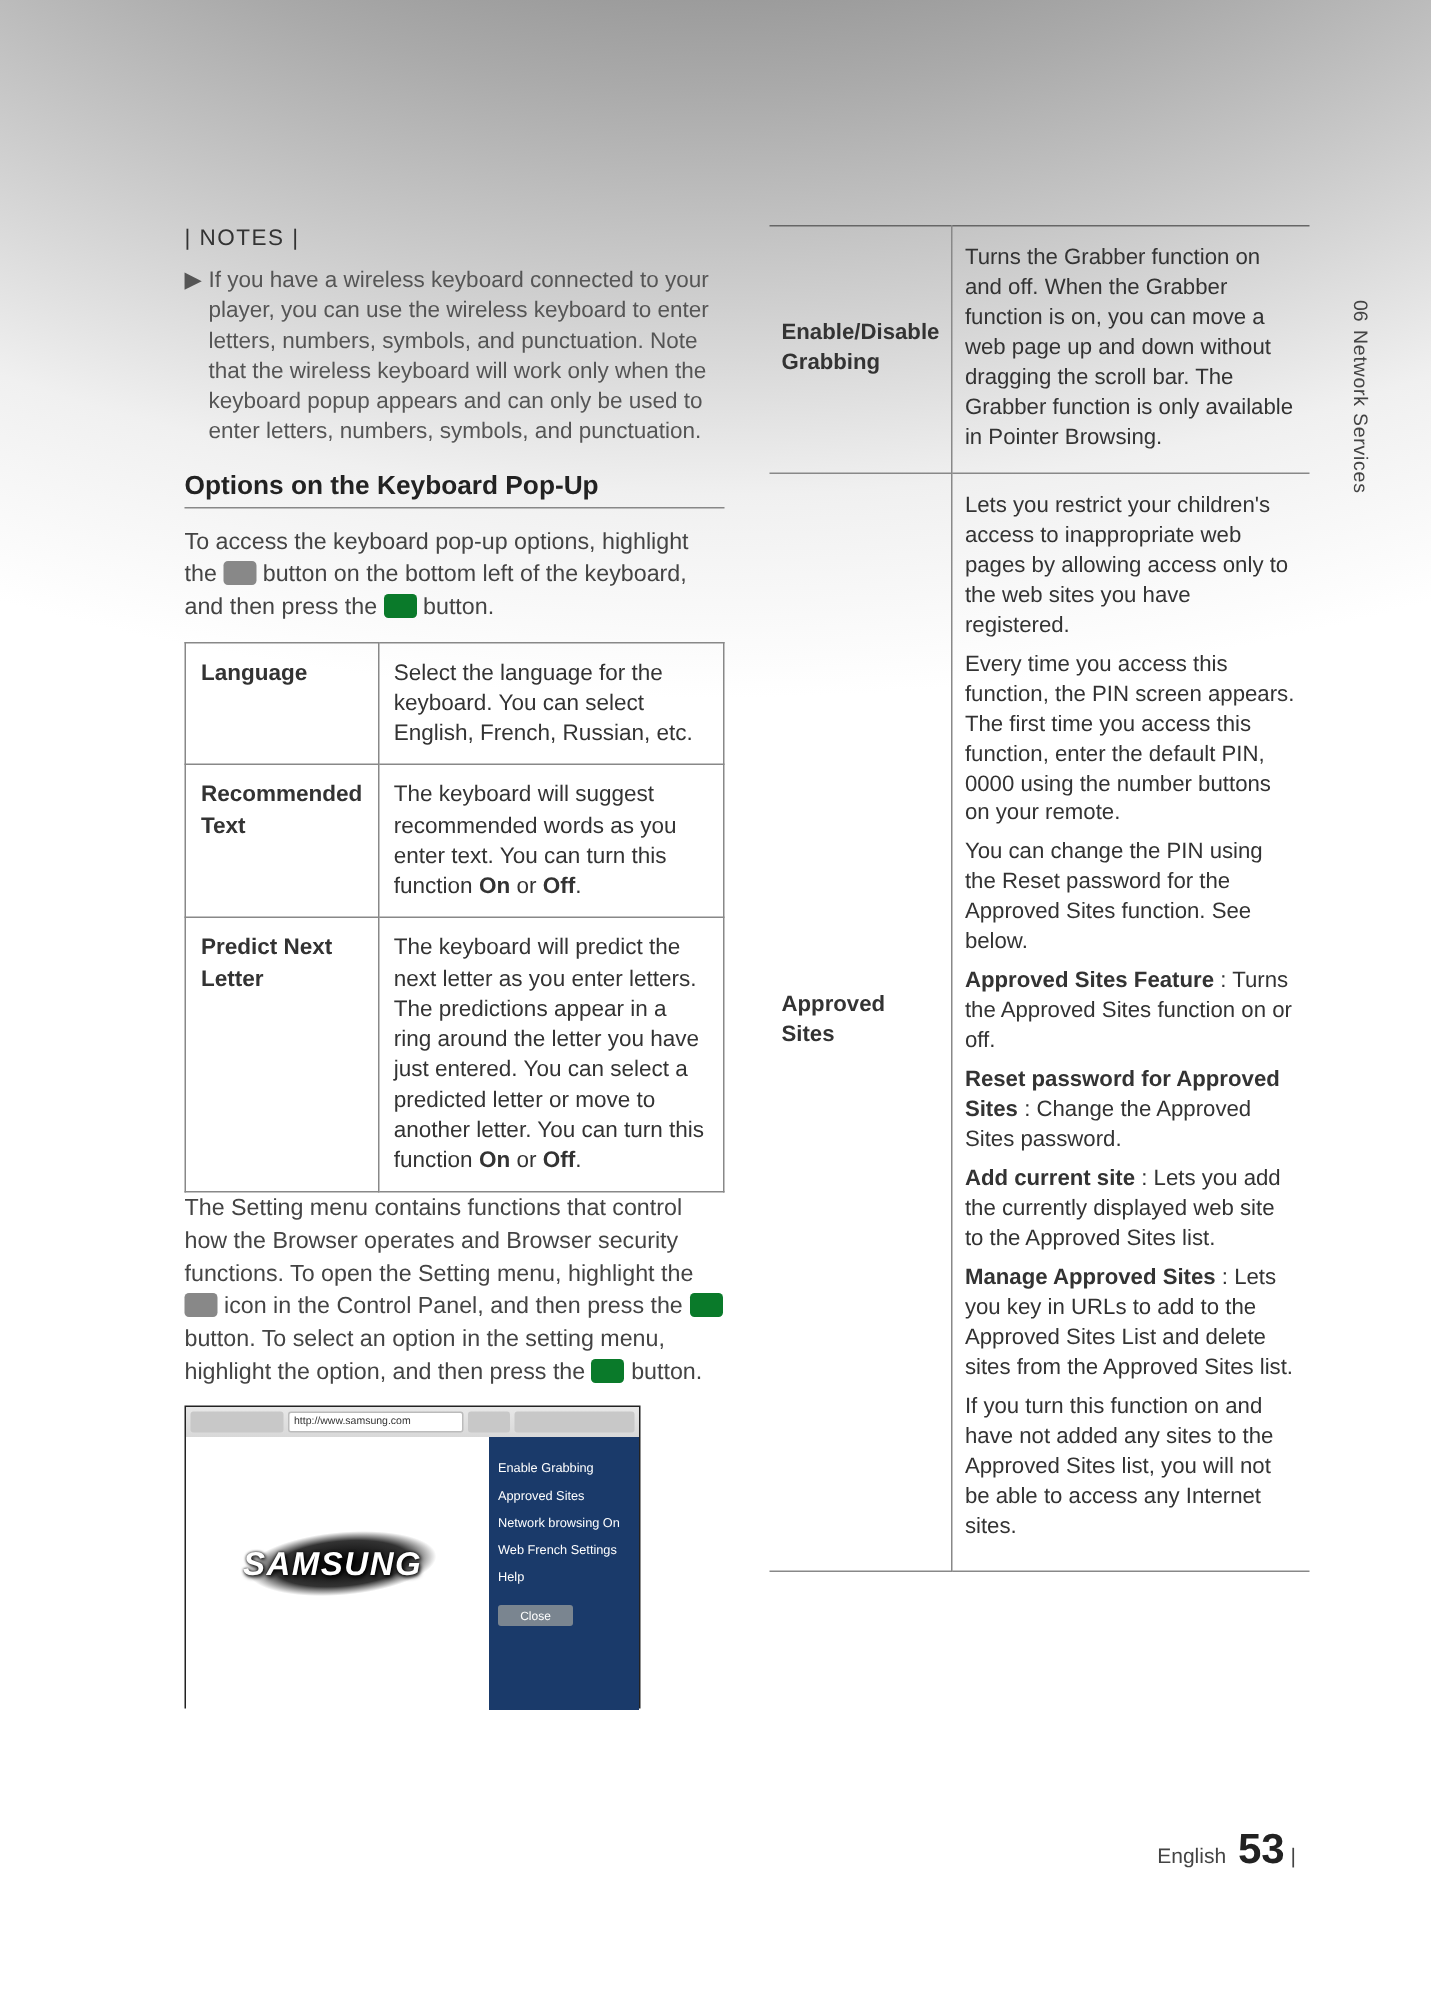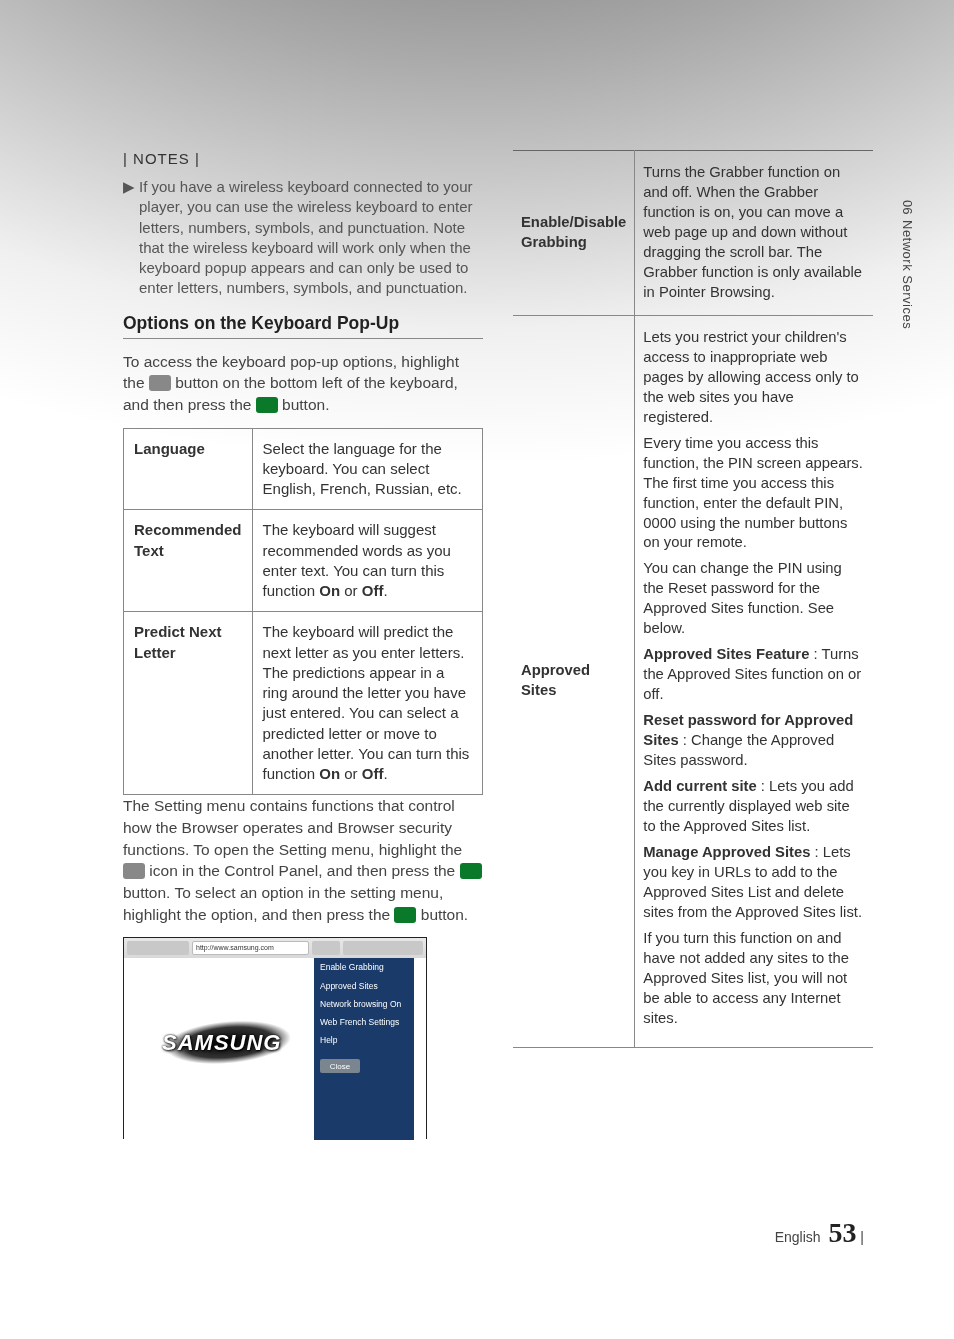--- a/index.html
+++ b/index.html
@@ -53,42 +53,42 @@
     position: absolute; left: 38px; top: 72px; font-size: 22px; font-weight: bold; font-style: italic;
     color: #fff; text-shadow: 0 0 2px #000, 1px 1px 3px #000; letter-spacing: 1px;
   }
   .logo-swoosh {
     position: absolute; left: 40px; top: 60px; width: 160px; height: 46px;
     background: radial-gradient(ellipse 90px 30px at 40% 50%, #000 0%, #333 50%, transparent 70%);
     border-radius: 50%;
     transform: rotate(-5deg);
   }
   .menu-panel {
-    position: absolute; right: 12px; top: 0; width: 100px; height: 182px;
-    background: #1a3a6a; color: #fff; font-size: 8.5px; padding: 4px 6px;
+    position: absolute; right: 0; top: 0; width: 100px; height: 182px;
+    background: #1a3a6a; color: #fff; font-size: 8.5px; padding: 15px 6px;
   }
   .menu-panel div { margin-bottom: 8px; line-height: 1.2; }
   .menu-panel .close-btn {
-    width: 40px; height: 14px; background: #7a8590; border-radius: 2px; font-size: 8px;
+    width: 50px; height: 14px; background: #7a8590; border-radius: 2px; font-size: 8px;
     display: flex; align-items: center; justify-content: center; margin-top: 14px;
   }
 
   
   .side-tab {
     position: absolute; right: 36px; top: 200px; width: 22px; height: 200px;
     display: flex; flex-direction: column; align-items: center; font-size: 13px; color: #444;
   }
   .side-tab .chap { writing-mode: vertical-rl; margin-bottom: 6px; }
   .side-tab .title { writing-mode: vertical-rl; letter-spacing: 0.5px; }
 
   
   .footer {
     position: absolute; right: 90px; bottom: 90px; font-size: 14px; color: #444;
   }
-  .footer .pg { font-family: Liberation Serif, serif; font-size: 28px; font-weight: bold; color: #222; margin-left: 4px; }
+  .footer .pg { font-family: Liberation Sans, sans-serif; font-size: 28px; font-weight: bold; color: #222; margin-left: 4px; }
 </style>
 </head>
 <body>
 
 <div class="page">
 
   <div class="side-tab">
     <div class="chap">06</div>
     <div class="title">Network Services</div>
   </div>

